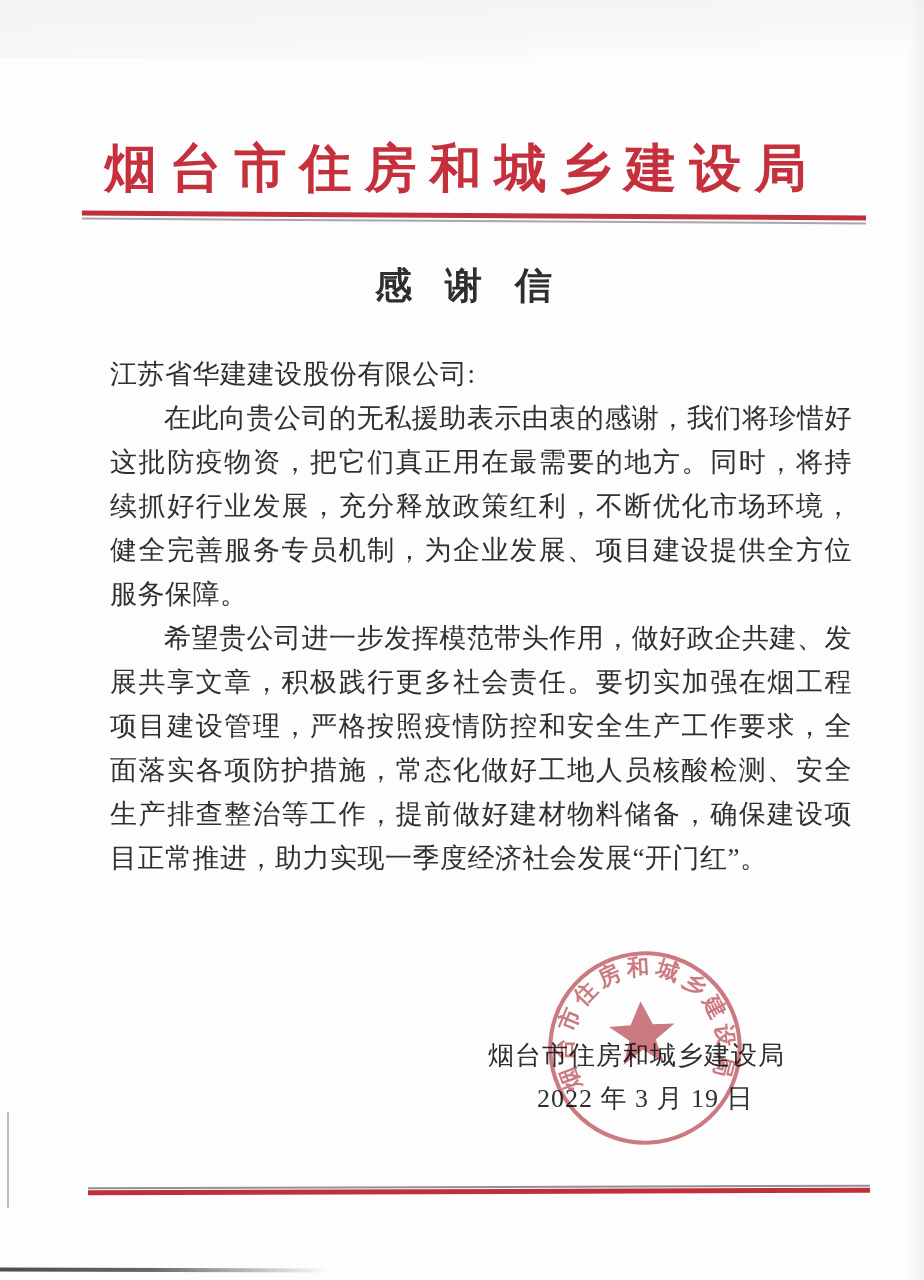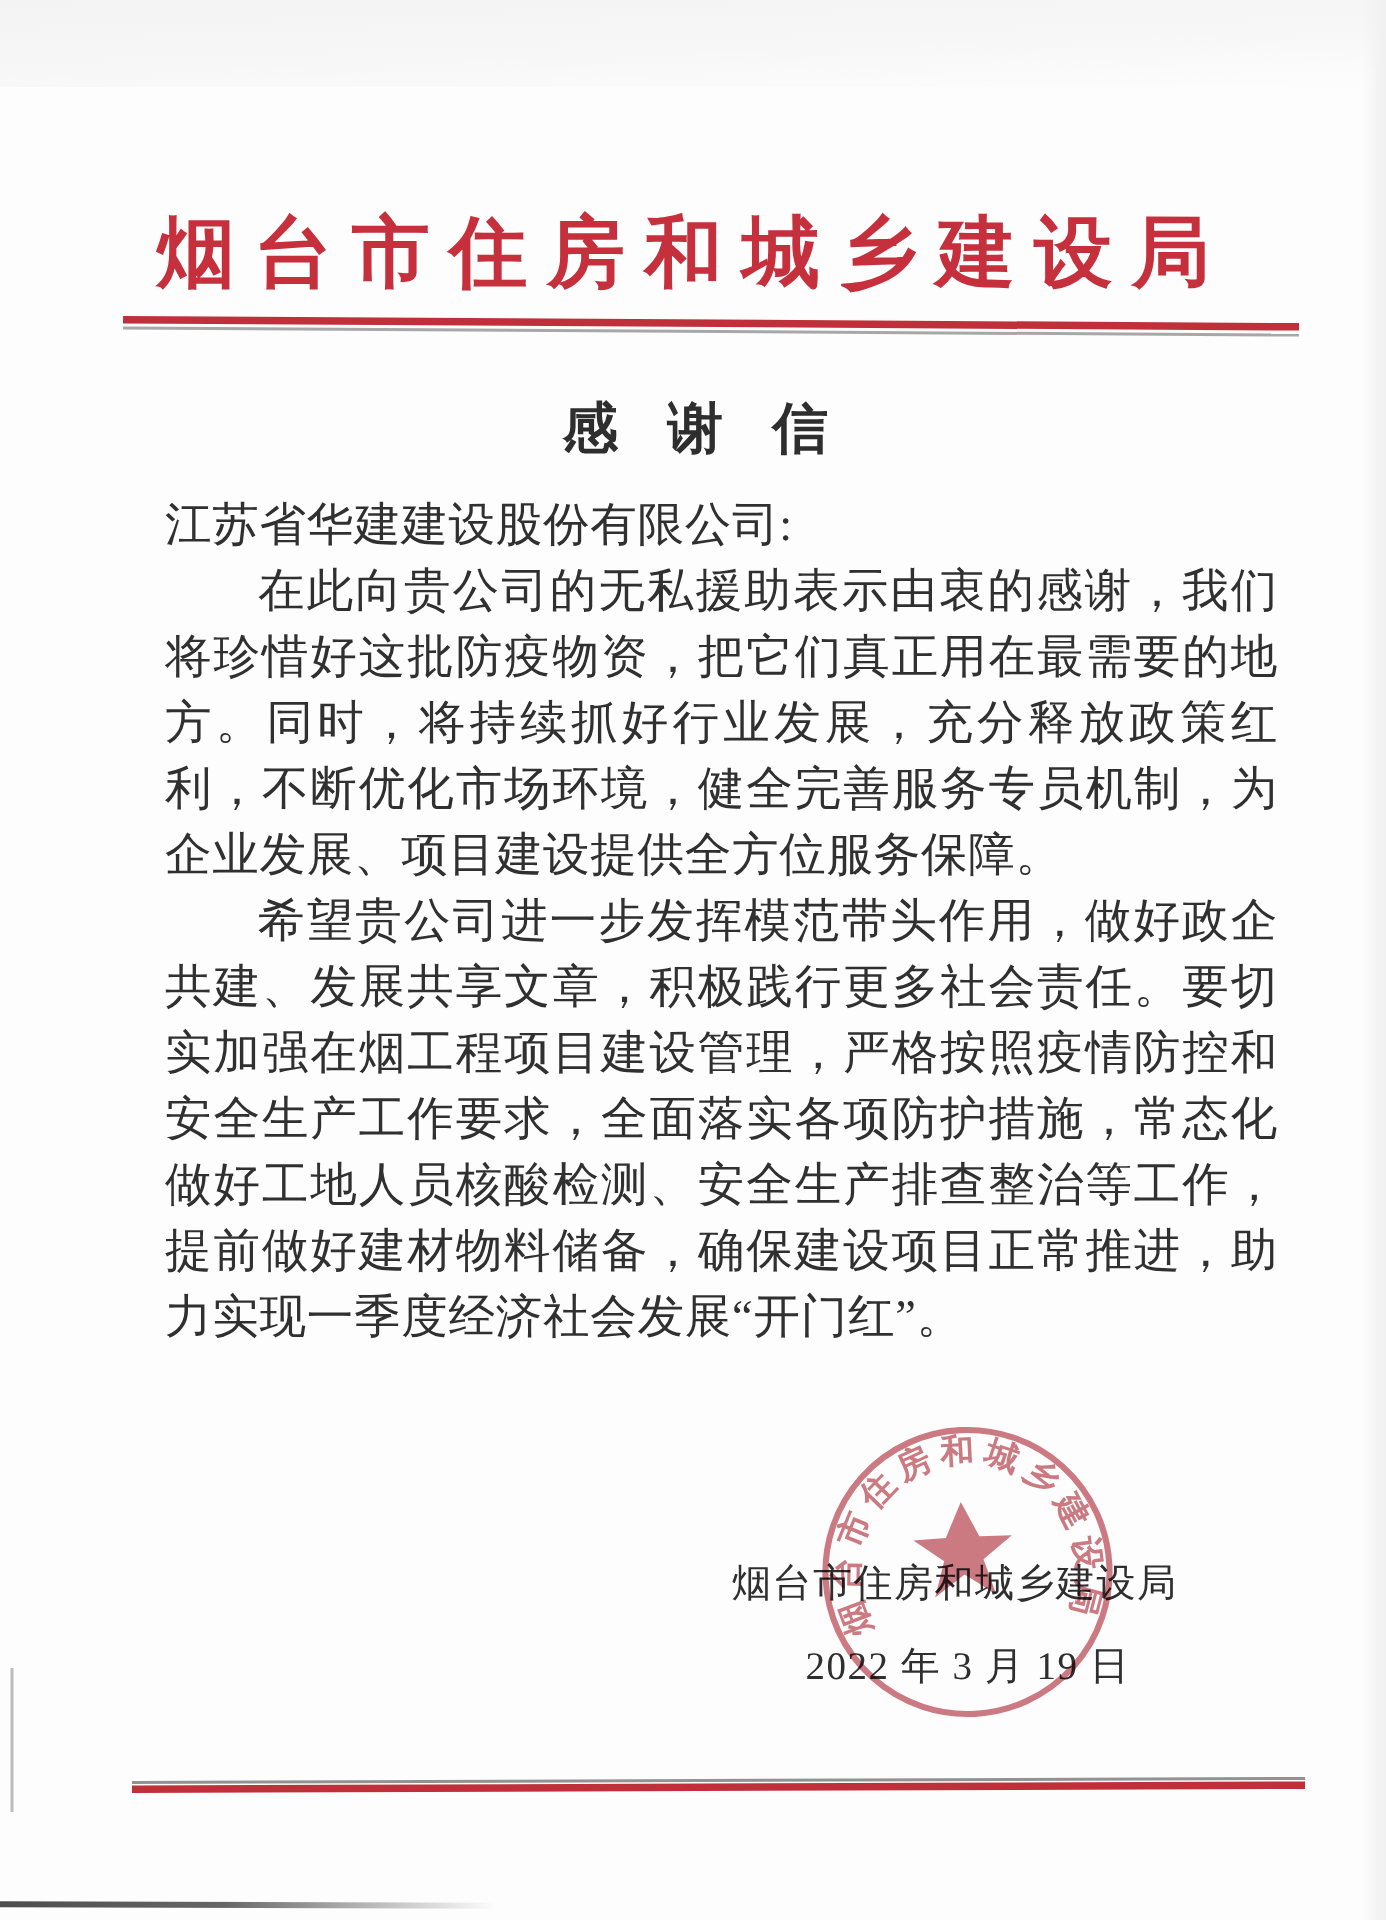--- a/index.html
+++ b/index.html
@@ -40,38 +40,38 @@
     text-align:center;
     font-size:37px;font-weight:bold;
     letter-spacing:33px;
     color:#2e2e2e;
     transform:translateX(18px);
     white-space:nowrap;
   }
 
   
   .letter-body{
-    left:110px;top:328px;width:742px;
-    font-size:31px;line-height:44px;
+    left:110px;top:352px;width:742px;
+    font-size:27px;line-height:44px;
     color:var(--body-text,#303030);
     text-align:justify;
     letter-spacing:0.5px;
   }
   .letter-body p{margin:0;text-indent:2em;}
   .letter-body .recipient{text-indent:0;}
 
   .signature-line{
     left:488px;top:1038px;
     font-size:26px;letter-spacing:1px;
     color:#2f2f2f;white-space:nowrap;
   }
   .date-line{
     left:537px;top:1081px;
     font-size:26px;letter-spacing:1px;
-    color:#2f2f2f;white-space:nowrap;margin-top:12px;
+    color:#2f2f2f;white-space:nowrap;
   }
 
   
   .seal{
     left:533px;top:936px;width:224px;height:224px;
     opacity:.78;
     mix-blend-mode:multiply;
     transform:rotate(-3deg);
   }
 

